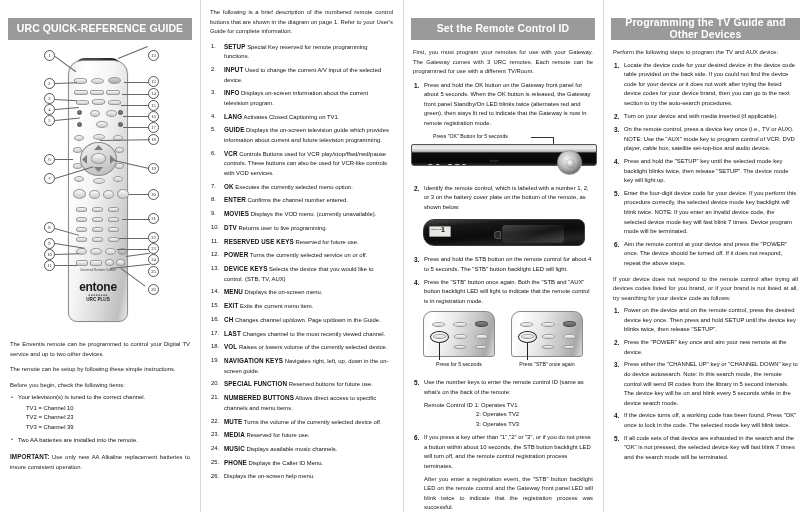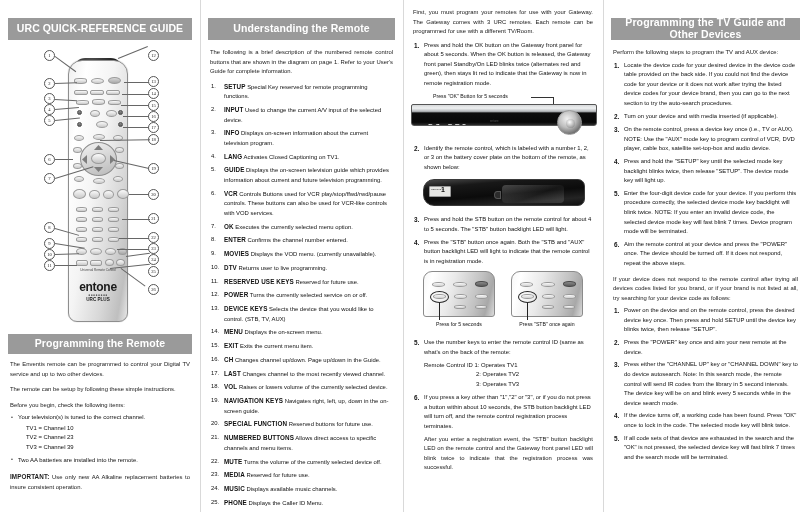--- a/index.html
+++ b/index.html
@@ -411,21 +411,20 @@
       <div class="callout" style="left:148px;top:201px;">23</div>
       <div class="lead" style="left:117px;top:207px;width:32px;"></div>
       <div class="callout" style="left:148px;top:212px;">24</div>
       <div class="lead" style="left:126px;top:214px;width:24px;transform:rotate(-8deg);"></div>
       <div class="callout" style="left:148px;top:224px;">25</div>
       <div class="lead" style="left:110px;top:226px;width:40px;transform:rotate(-6deg);"></div>
       <div class="callout" style="left:148px;top:242px;">26</div>
       <div class="lead" style="left:121px;top:226px;width:30px;transform:rotate(36deg);"></div>
     </div>
 
-    <div class="bar bar-mid">Programming the Remote</div>
 
     <div class="pad" style="margin-top:6px;">
       <div class="body-text">The Enventis remote can be programmed to control your Digital TV service and up to two other devices.</div>
       <div class="sp6"></div>
       <div class="body-text">The remote can be setup by following these simple instructions.</div>
       <div class="sp6"></div>
       <div class="body-text">Before you begin, check the following items:</div>
       <ul class="bullets">
         <li>Your television(s) is tuned to the correct channel.</li>
       </ul>
@@ -438,21 +437,20 @@
       <div class="sp6"></div>
       <div class="body-text">
         <span class="kw">IMPORTANT:</span><span> Use only new AA Alkaline replacement batteries to insure consistent operation.</span>
       </div>
     </div>
   </div>
 
   <div class="divider" style="left:200px;"></div>
 
   <div class="col col2">
-    <div class="bar bar-top">Understanding the Remote</div>
     <div class="pad" style="margin-top:8px;">
       <div class="body-text">The following is a brief description of the numbered remote control buttons that are shown in the diagram on page 1. Refer to your User's Guide for complete information.</div>
       <ol class="numlist" id="col2-list">
           <li>
             <span class="num">1.</span>
             <span class="txt"><span class="kw">SETUP</span> Special Key reserved for remote programming functions.</span>
           </li>
           <li>
             <span class="num">2.</span>
             <span class="txt"><span class="kw">INPUT</span> Used to change the current A/V input of the selected device.</span>
@@ -553,20 +551,21 @@
             <span class="num">26.</span>
             <span class="txt"> Displays the on-screen help menu.</span>
           </li>
         </ol>
     </div>
   </div>
 
   <div class="divider" style="left:403px;"></div>
 
   <div class="col col3">
+    <div class="bar bar-top">Set the Remote Control ID</div>
     <div class="pad" style="margin-top:8px;">
       <div class="body-text">First, you must program your remotes for use with your Gateway. The Gateway comes with 3 URC remotes. Each remote can be programmed for use with a different TV/Room.</div>
 
       <ol class="numlist bold-num" style="margin-top:4px;">
         <li>
           <span class="num">1.</span>
           <span class="txt">Press and hold the OK button on the Gateway front panel for about 5 seconds. When the OK button is released, the Gateway front panel Standby/On LED blinks twice (alternates red and green), then stays lit red to indicate that the Gateway is now in remote registration mode.</span>
         </li>
       </ol>
     </div>

